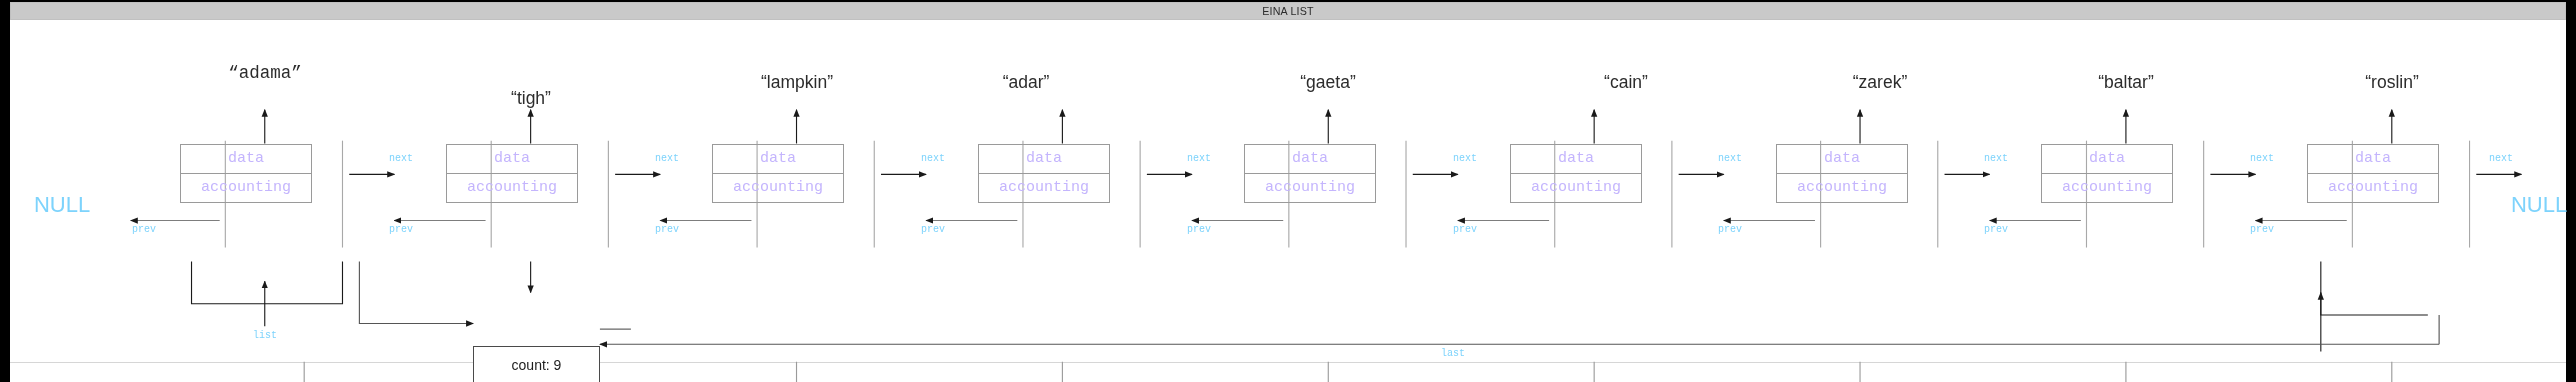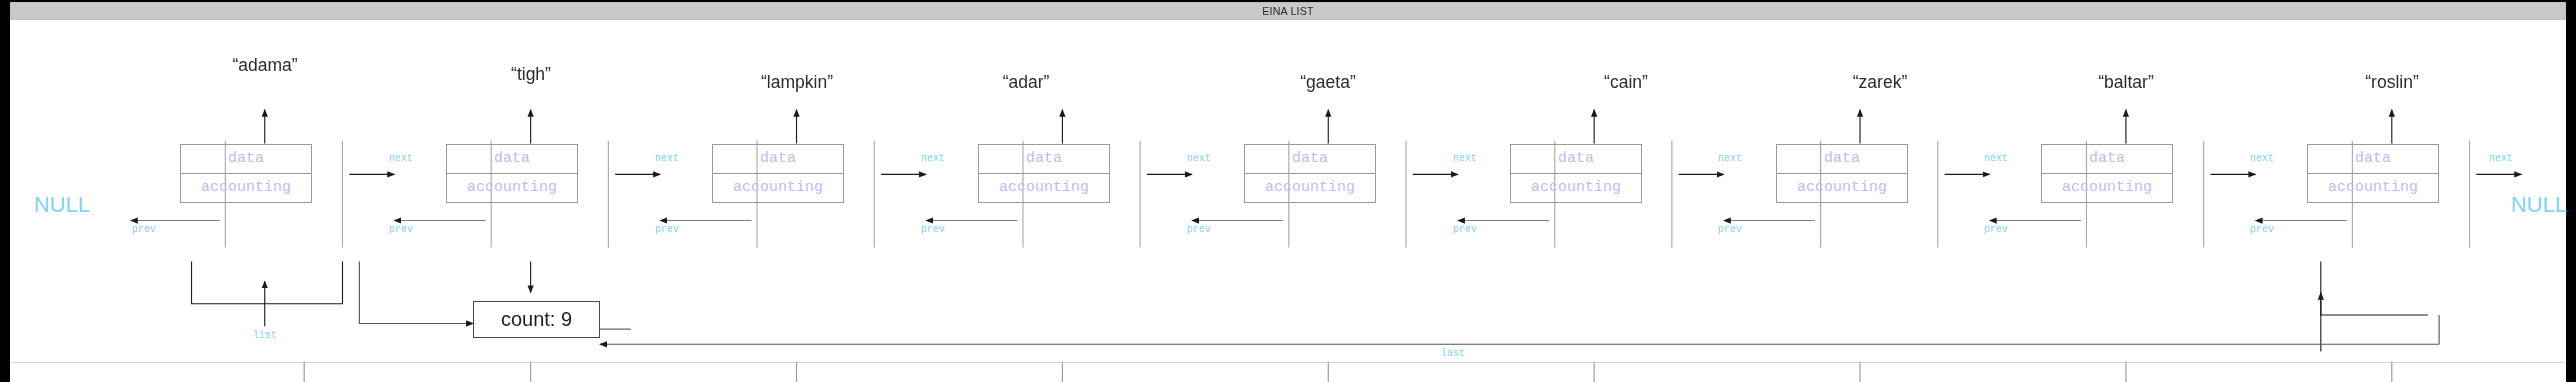--- a/index.html
+++ b/index.html
@@ -131,24 +131,25 @@
 
   
   .count-box {
     position: absolute;
     border: 0.6px solid #4a4a4a;
     box-sizing: border-box;
     background: #ffffff;
     display: flex;
     align-items: center;
     justify-content: center;
-    font-size: 20px;
+    font-size: 14px;
     color: #1d1d1d;
     font-family: "Liberation Sans", sans-serif;
     white-space: nowrap;
+    margin-top: 45px;
   }
 </style>
 </head>
 <body>
 
 <div id="canvas">
 
   <div class="titlebar">
     <span class="title-text">EINA LIST</span>
   </div>
@@ -236,22 +237,22 @@
       <path d="M 1414 643 L 1414 679" stroke="#9a9a9a"></path>
       <path d="M 1886 643 L 1886 679" stroke="#9a9a9a"></path>
       <path d="M 2358 643 L 2358 679" stroke="#9a9a9a"></path>
       <path d="M 2830 643 L 2830 679" stroke="#9a9a9a"></path>
       <path d="M 3302 643 L 3302 679" stroke="#9a9a9a"></path>
       <path d="M 3774 643 L 3774 679" stroke="#9a9a9a"></path>
       <path d="M 4246 643 L 4246 679" stroke="#9a9a9a"></path>
     </g>
   </svg>
 
-  <div class="node-label" style="left:265px;  top:55px;">“adama”</div>
-  <div class="node-label" style="left:531px;  top:64px;">“tigh”</div>
+  <div class="node-label" style="left:265px;  top:63px;font-family:Liberation Mono, monospace;">“adama”</div>
+  <div class="node-label" style="left:531px;  top:88px;">“tigh”</div>
   <div class="node-label" style="left:797px; top:72px;">“lampkin”</div>
   <div class="node-label" style="left:1026px; top:72px;">“adar”</div>
   <div class="node-label" style="left:1328px; top:72px;">“gaeta”</div>
   <div class="node-label" style="left:1594px; top:72px;margin-left:32px;">“cain”</div>
   <div class="node-label" style="left:1860px; top:72px;margin-left:20px;">“zarek”</div>
   <div class="node-label" style="left:2126px; top:72px;">“baltar”</div>
   <div class="node-label" style="left:2392px; top:72px;">“roslin”</div>
 
   <div class="node" style="left:180px;  top:144px;">
     <div class="cell top">data</div>

